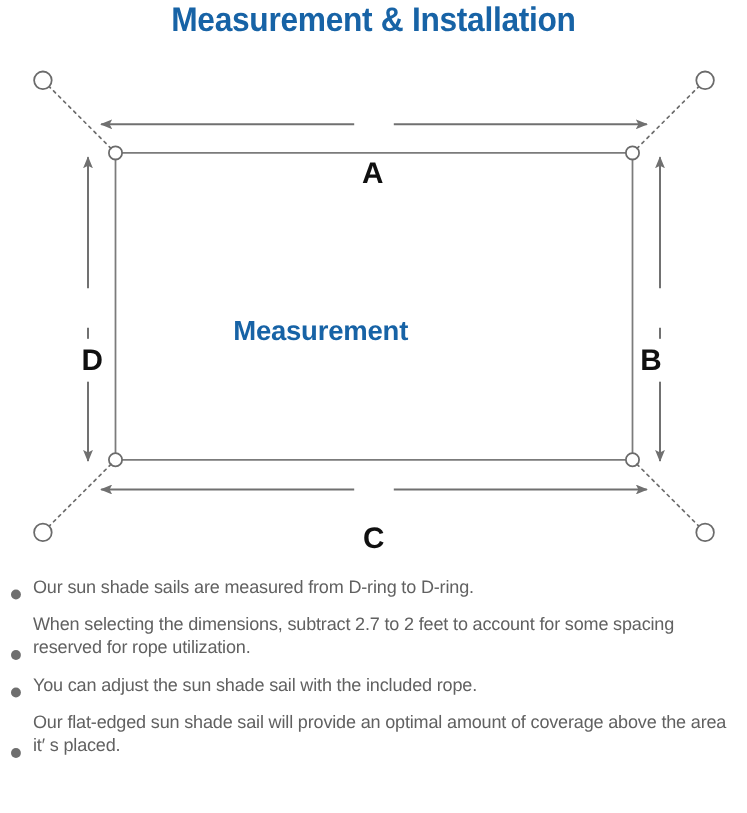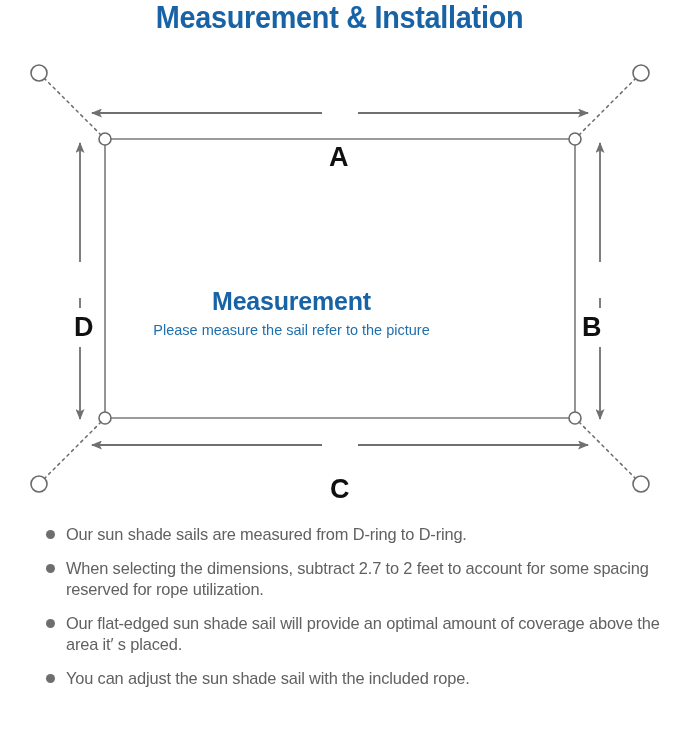--- a/index.html
+++ b/index.html
@@ -84,25 +84,24 @@
   }
 
   #bullet-list {
     position: absolute;
     left: 0;
     top: 524px;
     width: 679px;
   }
   .bullet-row {
     display: flex;
-    align-items: flex-start;
+    align-items: flex-end;
     margin-bottom: 13px;
     padding-left: 10px;
     padding-right: 6px;
-    margin-left: 36px;
   }
   .bullet-dot {
     flex: 0 0 auto;
     width: 9px;
     height: 9px;
     border-radius: 50%;
     background: #6e6e6e;
     margin-top: 6px;
     margin-right: 11px;
   }
@@ -161,34 +160,33 @@
     <line x1="600" y1="252" x2="600" y2="373" stroke="#707070" stroke-width="1.8" marker-end="url(#arrow-end)"></line>
   </svg>
 
   <div class="dim-label" id="label-a">A</div>
   <div class="dim-label" id="label-b">B</div>
   <div class="dim-label" id="label-c">C</div>
   <div class="dim-label" id="label-d">D</div>
 
   <div id="center-block">
     <div id="center-heading">Measurement</div>
-    <div id="center-sub">Please measure the sail refer to the picture</div>
   </div>
 </div>
 
 <div id="bullet-list">
   <div class="bullet-row">
     <span class="bullet-dot"></span>
     <span class="bullet-text">Our sun shade sails are measured from D-ring to D-ring.</span>
   </div>
   <div class="bullet-row">
     <span class="bullet-dot"></span>
     <span class="bullet-text">When selecting the dimensions, subtract 2.7 to 2 feet to account for some spacing reserved for rope utilization.</span>
   </div>
   <div class="bullet-row">
     <span class="bullet-dot"></span>
-    <span class="bullet-text">Our flat-edged sun shade sail will provide an optimal amount of coverage above the area it′ s placed.</span>
+    <span class="bullet-text">You can adjust the sun shade sail with the included rope.</span>
   </div>
   <div class="bullet-row">
     <span class="bullet-dot"></span>
-    <span class="bullet-text">You can adjust the sun shade sail with the included rope.</span>
+    <span class="bullet-text">Our flat-edged sun shade sail will provide an optimal amount of coverage above the area it′ s placed.</span>
   </div>
 </div>
 
 </body></html>

